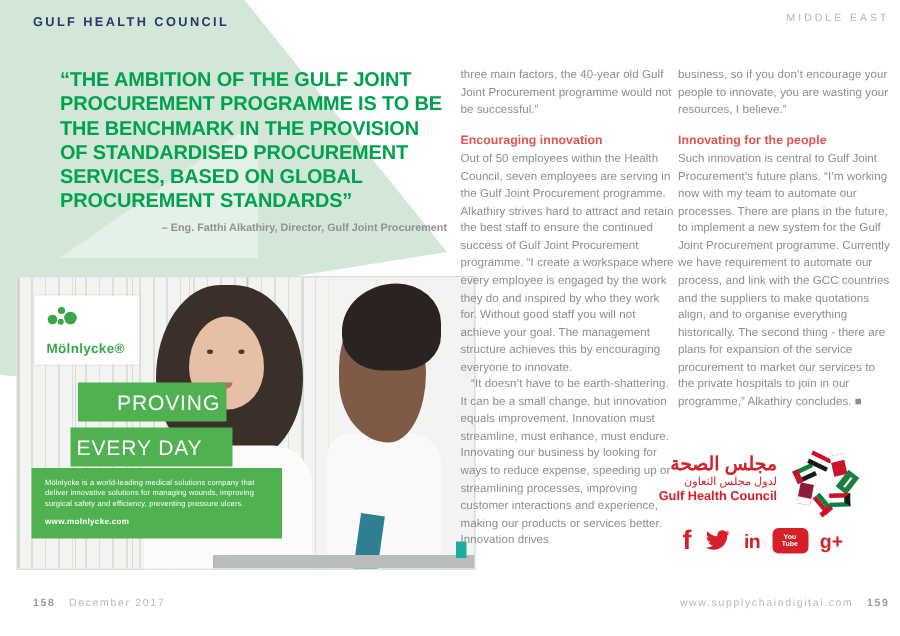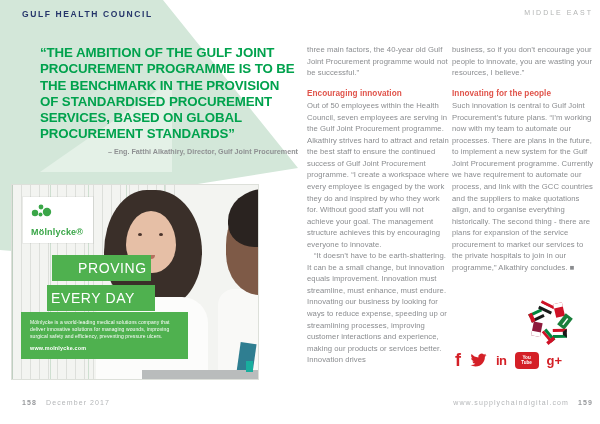--- a/index.html
+++ b/index.html
@@ -15,21 +15,21 @@
   .brand{position:absolute;left:22px;top:9px;font-size:8.5px;font-weight:bold;
     letter-spacing:1.6px;color:#26366b;}
   .edition{position:absolute;right:7px;top:9px;font-size:7px;letter-spacing:2px;color:#b3b5b4;}
 
   .quote{position:absolute;left:40px;top:45px;width:258px;text-align:left;color:#00a24d;
     font-weight:bold;font-size:13.3px;line-height:16.3px;white-space:pre-line;letter-spacing:-0.1px;}
   .quote-attr{position:absolute;left:40px;top:147px;width:258px;text-align:right;
     font-size:7.2px;font-weight:bold;color:#8f9193;}
 
   
-  .ad{position:absolute;left:11px;top:184px;width:248px;height:196px;background:#f3f4f1;
+  .ad{position:absolute;left:11px;top:184px;width:306px;height:196px;background:#f3f4f1;
     border:1px solid #dde0da;box-sizing:border-box;overflow:hidden;}
   .ad-grid{position:absolute;left:0;top:0;width:68%;height:100%;
     background:
       repeating-linear-gradient(90deg, rgba(140,150,140,0.22) 0 1px, transparent 1px 9px),
       repeating-linear-gradient(90deg, rgba(110,170,125,0.28) 0 1px, transparent 1px 38px);}
   .w1-hair{position:absolute;left:92px;top:5px;width:98px;height:118px;background:#3a2f29;
     border-radius:48% 52% 46% 50% / 58% 58% 52% 52%;}
   .w1-face{position:absolute;left:114px;top:26px;width:50px;height:62px;background:#e6bfa6;
     border-radius:50% 50% 48% 52% / 55% 55% 45% 45%;}
   .w1-eye{position:absolute;width:4px;height:3px;background:#4a342c;border-radius:50%;}
@@ -150,20 +150,25 @@
     <p>Out of 50 employees within the Health Council, seven employees are serving in the Gulf Joint Procurement programme. Alkathiry strives hard to attract and retain the best staff to ensure the continued success of Gulf Joint Procurement programme. “I create a workspace where every employee is engaged by the work they do and inspired by who they work for. Without good staff you will not achieve your goal. The management structure achieves this by encouraging everyone to innovate.</p>
     <p class="indent">“It doesn’t have to be earth-shattering. It can be a small change, but innovation equals improvement. Innovation must streamline, must enhance, must endure. Innovating our business by looking for ways to reduce expense, speeding up or streamlining processes, improving customer interactions and experience, making our products or services better. Innovation drives</p>
   </div>
 
   <div class="col col2">
     <p>business, so if you don’t encourage your people to innovate, you are wasting your resources, I believe.”</p>
     <p class="heading">Innovating for the people</p>
     <p>Such innovation is central to Gulf Joint Procurement’s future plans. “I’m working now with my team to automate our processes. There are plans in the future, to implement a new system for the Gulf Joint Procurement programme. Currently we have requirement to automate our process, and link with the GCC countries and the suppliers to make quotations align, and to organise everything historically. The second thing - there are plans for expansion of the service procurement to market our services to the private hospitals to join in our programme,” Alkathiry concludes. ■</p>
   </div>
 
+  <div class="council-text">
+    <span class="ar1">مجلس الصحة</span>
+    <span class="ar2">لدول مجلس التعاون</span>
+    <span class="en">Gulf Health Council</span>
+  </div>
 
   <svg class="emblem" width="52" height="52" viewBox="0 0 52 52">
     <g transform="translate(26,26)">
 
       <g transform="rotate(-65) translate(0,-15) rotate(40)">
         <rect x="-7" y="-4.5" width="14" height="9" fill="#ffffff"></rect>
         <rect x="-7" y="-4.5" width="14" height="3" fill="#00843d"></rect>
         <rect x="-7" y="1.5" width="14" height="3" fill="#1a1a1a"></rect>
         <rect x="-7" y="-4.5" width="4" height="9" fill="#ce1126"></rect>
       </g>

